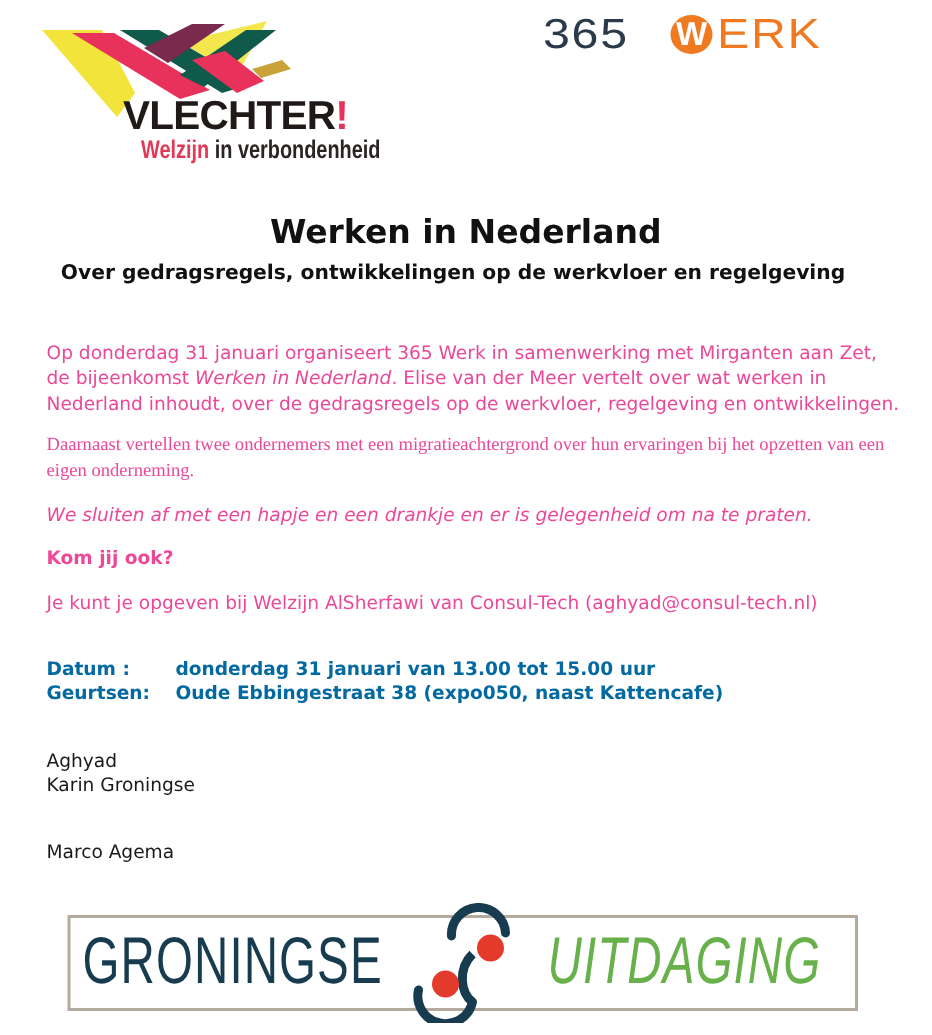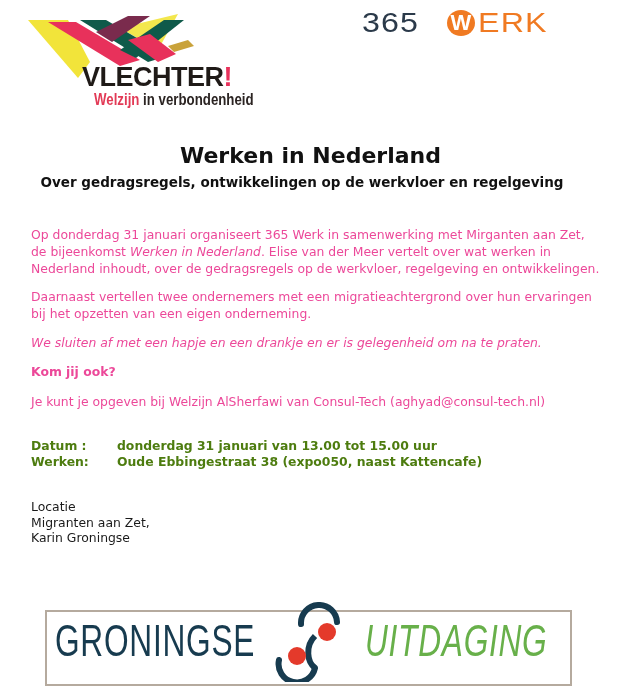--- a/index.html
+++ b/index.html
@@ -29,38 +29,38 @@
   .werk-rest { position: absolute; left: 116px; top: -1px; font-family: "Liberation Sans", sans-serif;
                font-size: 28px; color: #f07a22; letter-spacing: 1px; transform: scaleX(1.15); transform-origin: left top; }
 
   
   #title { left: 0; width: 621px; top: 143px; text-align: center; font-weight: bold; font-size: 22px; color: #111; }
   #subtitle { left: 0; width: 604px; top: 174px; text-align: center; font-weight: bold; font-size: 13.5px; color: #111; }
 
   
   .p { left: 31px; width: 570px; font-size: 12.4px; line-height: 17px; color: #ec4899; }
   #p1 { top: 226px; }
-  #p2 { top: 288px; }
+  #p2 { top: 288px; font-family: Liberation Serif, serif; }
   #p3 { top: 334px; font-style: italic; }
   #p4 { top: 363px; font-weight: bold; }
   #p5 { top: 393px; }
 
   
-  .detail { left: 31px; font-weight: bold; font-size: 12.4px; line-height: 16px; white-space: nowrap; color: #4d7c0f; }
+  .detail { left: 31px; font-weight: bold; font-size: 12.4px; line-height: 16px; white-space: nowrap; color: #0369a1; }
   .detail .lbl { display: inline-block; width: 86px; }
   #d1 { top: 438px; }
   #d2 { top: 454px; }
 
   
   .sig { left: 31px; font-size: 12.4px; line-height: 15.5px; color: #1a1a1a; }
   #sig1 { top: 499px; }
   #sig2 { top: 560px; }
 
   
-  #gu { left: 45px; top: 610px; width: 527px; height: 76px; border: 2px solid #b5aa9e; box-sizing: border-box; background: #fff; }
+  #gu { left: 45px; top: 610px; width: 527px; height: 64px; border: 2px solid #b5aa9e; box-sizing: border-box; background: #fff; }
   .gu-left { position: absolute; left: 8px; top: 4px; font-family: "Liberation Sans", sans-serif; font-size: 44px;
              color: #173b4f; letter-spacing: 1px; transform: scaleX(0.72); transform-origin: left top; white-space: nowrap; }
   .gu-right { position: absolute; left: 318px; top: 4px; font-family: "Liberation Sans", sans-serif; font-size: 44px;
               font-style: italic; color: #68b04a; letter-spacing: 1px; transform: scaleX(0.72); transform-origin: left top; white-space: nowrap; }
   #gu-mark { position: absolute; left: 222px; top: -10px; }
 </style>
 </head>
 <body>
 
 <div id="vlechter" class="abs">
@@ -90,29 +90,29 @@
 <div id="p1" class="abs p"><span>Op donderdag 31 januari organiseert 365 Werk in samenwerking met Mirganten aan Zet, de bijeenkomst </span><em>Werken in Nederland</em><span>. Elise van der Meer vertelt over wat werken in Nederland inhoudt, over de gedragsregels op de werkvloer, regelgeving en ontwikkelingen.</span></div>
 <div id="p2" class="abs p">Daarnaast vertellen twee ondernemers met een migratieachtergrond over hun ervaringen bij het opzetten van een eigen onderneming.</div>
 <div id="p3" class="abs p">We sluiten af met een hapje en een drankje en er is gelegenheid om na te praten.</div>
 <div id="p4" class="abs p">Kom jij ook?</div>
 <div id="p5" class="abs p">Je kunt je opgeven bij Welzijn AlSherfawi van Consul-Tech (aghyad@consul-tech.nl)</div>
 
 <div id="d1" class="abs detail">
   <span class="lbl">Datum :</span><span>donderdag 31 januari van 13.00 tot 15.00 uur</span>
 </div>
 <div id="d2" class="abs detail">
-  <span class="lbl">Werken:</span><span>Oude Ebbingestraat 38 (expo050, naast Kattencafe)</span>
+  <span class="lbl">Geurtsen:</span><span>Oude Ebbingestraat 38 (expo050, naast Kattencafe)</span>
 </div>
 
 <div id="sig1" class="abs sig">
-  <div>Locatie</div>
-  <div>Migranten aan Zet,</div>
+  <div>Aghyad</div>
   <div>Karin Groningse</div>
 </div>
 <div id="sig2" class="abs sig">
+  <div>Marco Agema</div>
 </div>
 
 <div id="gu" class="abs">
   <span class="gu-left">GRONINGSE</span>
   <svg id="gu-mark" width="80" height="80" viewBox="0 0 80 80">
     <path d="M32,22 A18,18 0 0 1 68,20" stroke="#173b4f" stroke-width="6" fill="none" stroke-linecap="round"></path>
     <path d="M46,34 C36,44 38,60 46,66" stroke="#173b4f" stroke-width="6" fill="none"></path>
     <path d="M10,58 A18,18 0 0 0 46,66" stroke="#173b4f" stroke-width="6" fill="none" stroke-linecap="round"></path>
     <circle cx="28" cy="54" r="9" fill="#e43a2b"></circle>
     <circle cx="58" cy="30" r="9" fill="#e43a2b"></circle>

